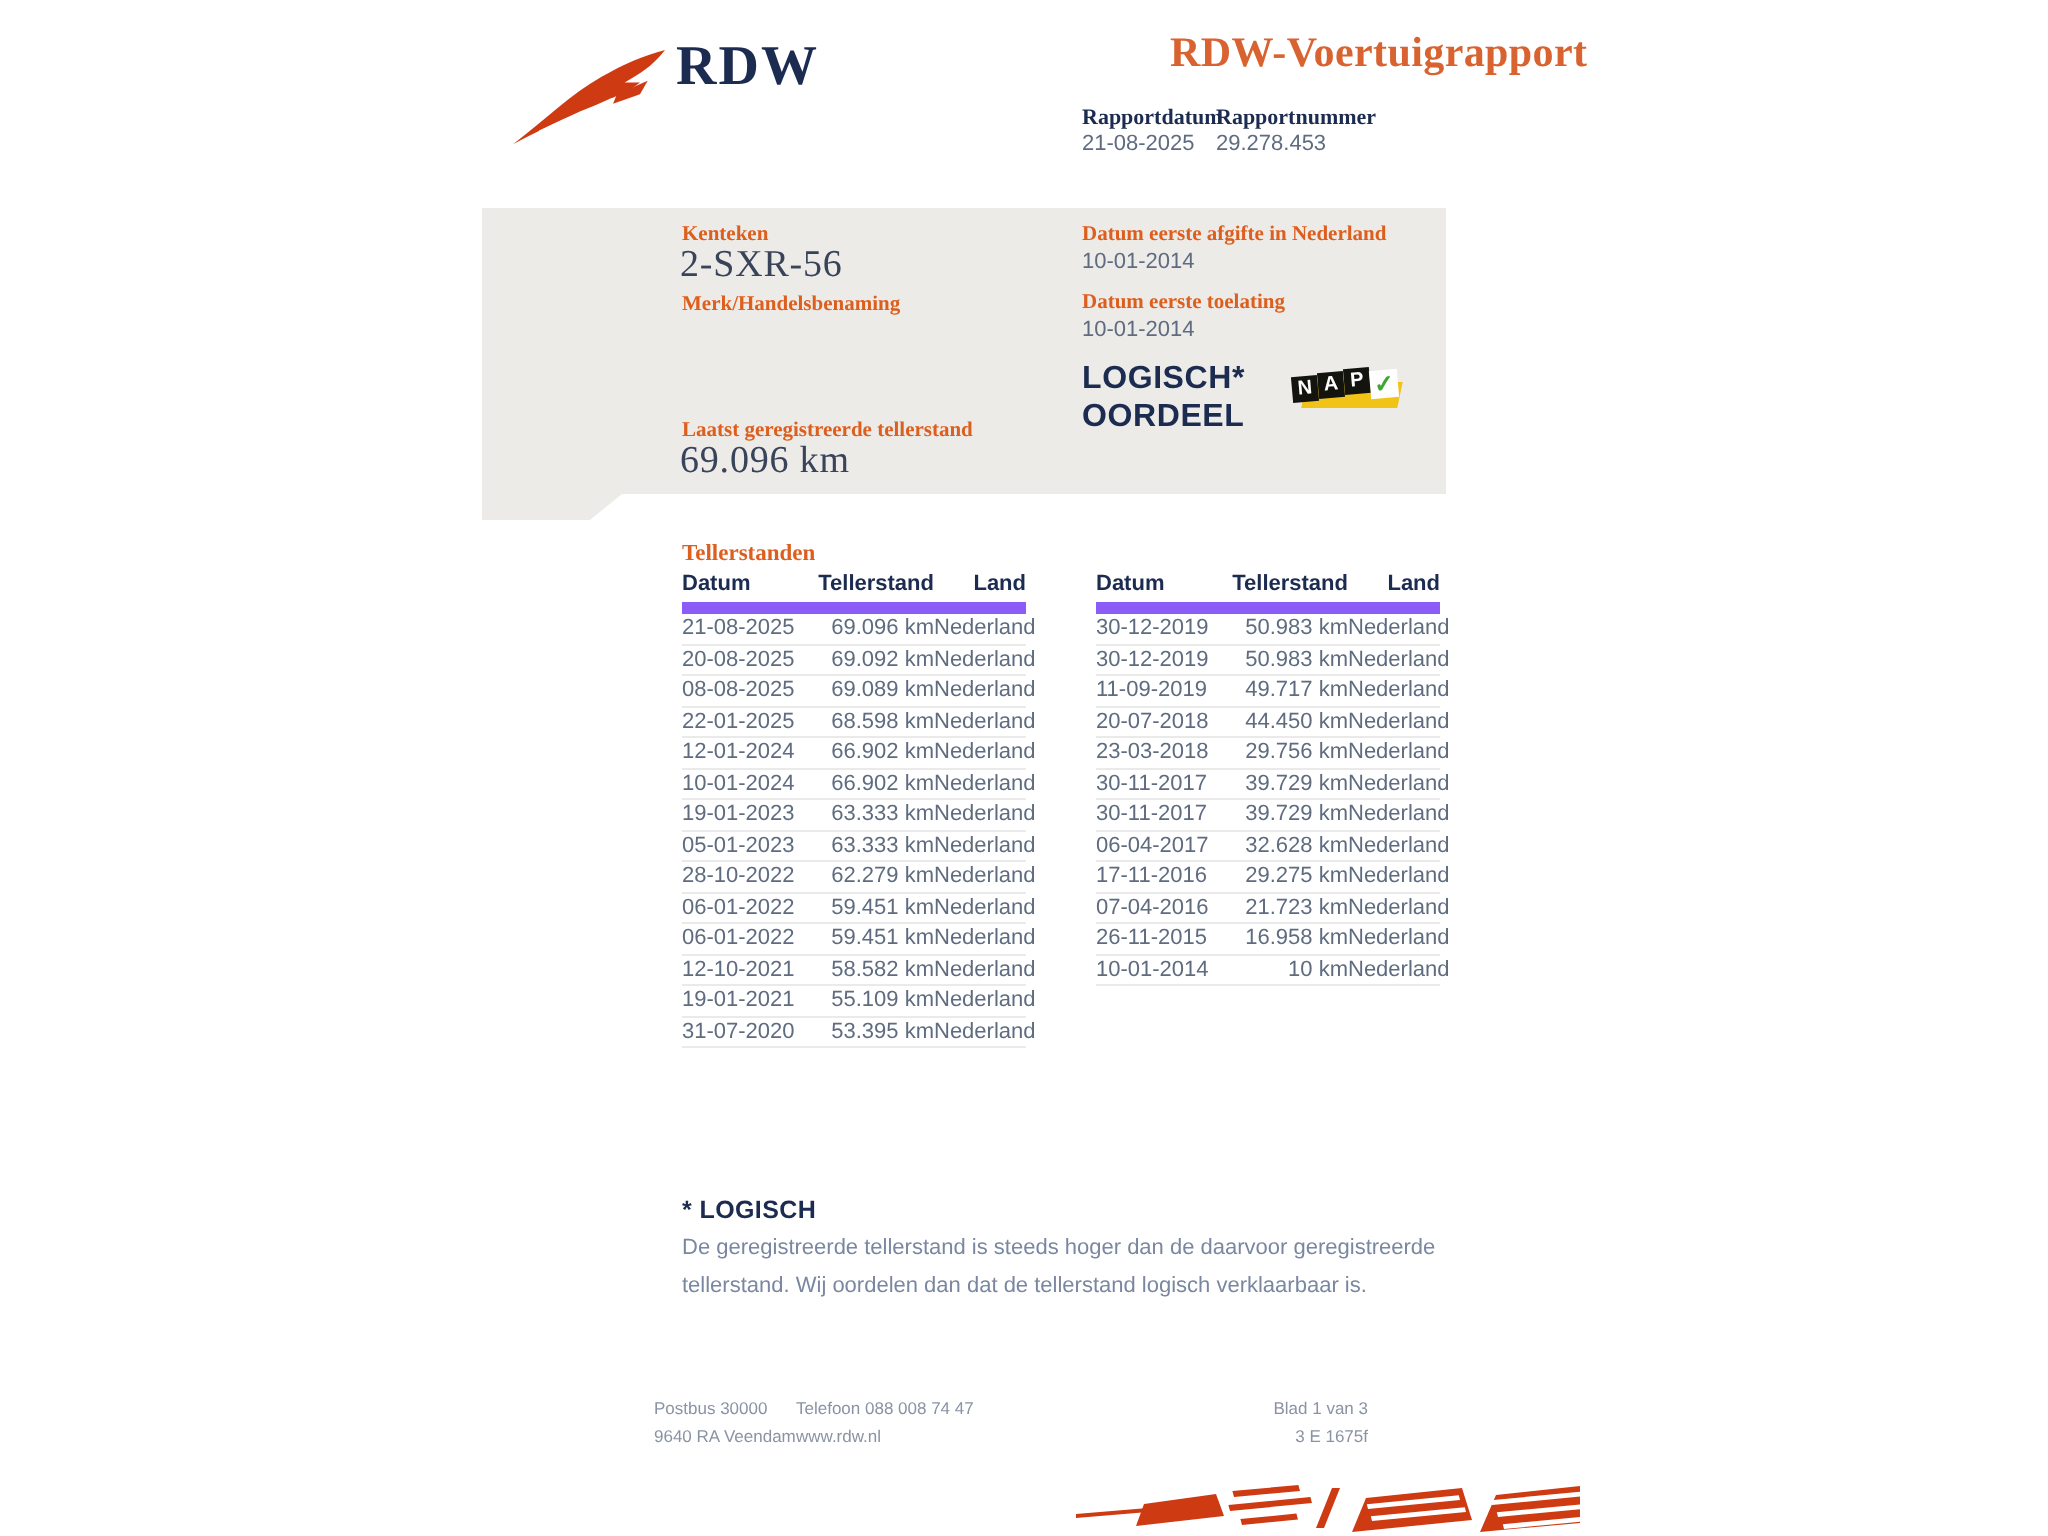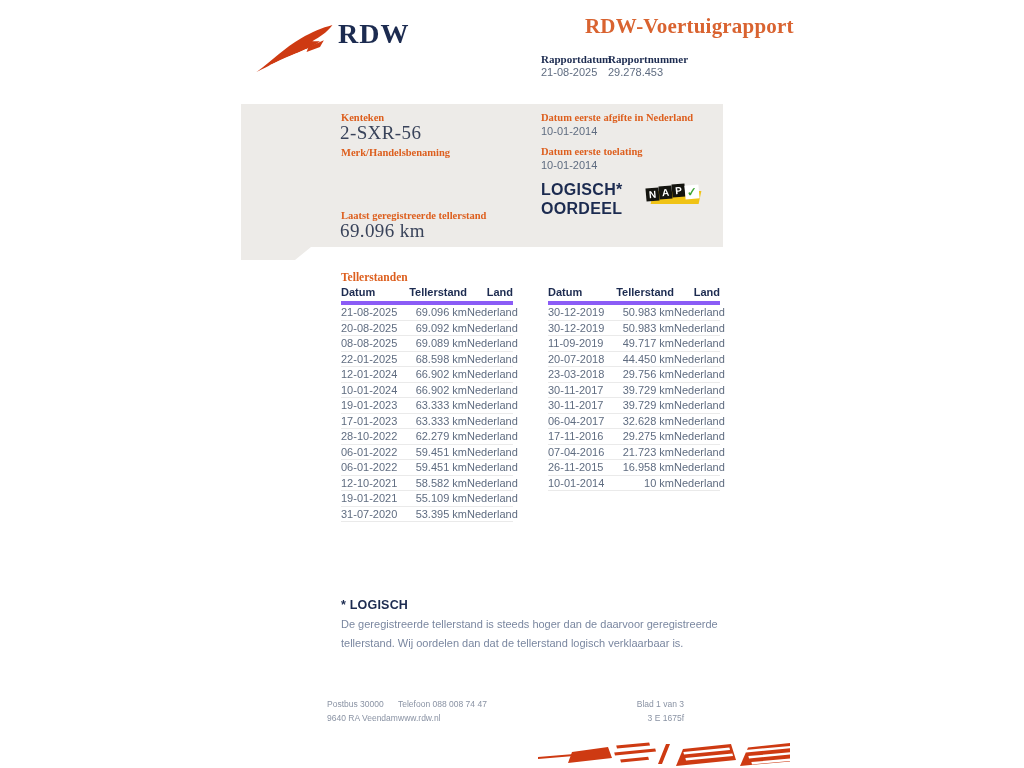--- a/index.html
+++ b/index.html
@@ -52,21 +52,21 @@
   .tbl-heading { position:absolute; left:341px; top:271px;
                  font-family:"Liberation Serif", serif; font-weight:700;
                  font-size:11.5px; color:#DD5F1E; }
   table.readings { position:absolute; top:286px; border-collapse:collapse;
                    table-layout:fixed; width:172px; font-size:11px; }
   .tbl-left  { left:341px; }  .tbl-right { left:548px; }
   table.readings col.c-datum { width:64px; }
   table.readings col.c-stand { width:62px; }
   table.readings col.c-land  { width:46px; }
   table.readings th { font-size:11px; font-weight:700; color:#1C2B50;
-                      border-bottom:4px solid #8b5cf6; padding:0 0 3px 0; }
+                      border-bottom:6px solid #8b5cf6; padding:0 0 3px 0; }
   table.readings th.h-datum { text-align:left; }
   table.readings th.h-stand, table.readings th.h-land { text-align:right; }
   table.readings td { color:#5F6C80; padding:2px 0 1px 0; line-height:11.5px;
                       border-bottom:1px solid #EAEAEA; }
   table.readings td.datum { text-align:left; }
   table.readings td.tellerstand, table.readings td.land { text-align:right; }
 
   
   .fn-heading { position:absolute; left:341px; top:598px; font-weight:800;
                 font-size:12.5px; color:#1C2B50; letter-spacing:0.2px; }
@@ -175,21 +175,21 @@
           <td class="datum">10-01-2024</td>
           <td class="tellerstand">66.902 km</td>
           <td class="land">Nederland</td>
         </tr>
         <tr>
           <td class="datum">19-01-2023</td>
           <td class="tellerstand">63.333 km</td>
           <td class="land">Nederland</td>
         </tr>
         <tr>
-          <td class="datum">17-01-2023</td>
+          <td class="datum">05-01-2023</td>
           <td class="tellerstand">63.333 km</td>
           <td class="land">Nederland</td>
         </tr>
         <tr>
           <td class="datum">28-10-2022</td>
           <td class="tellerstand">62.279 km</td>
           <td class="land">Nederland</td>
         </tr>
         <tr>
           <td class="datum">06-01-2022</td>

